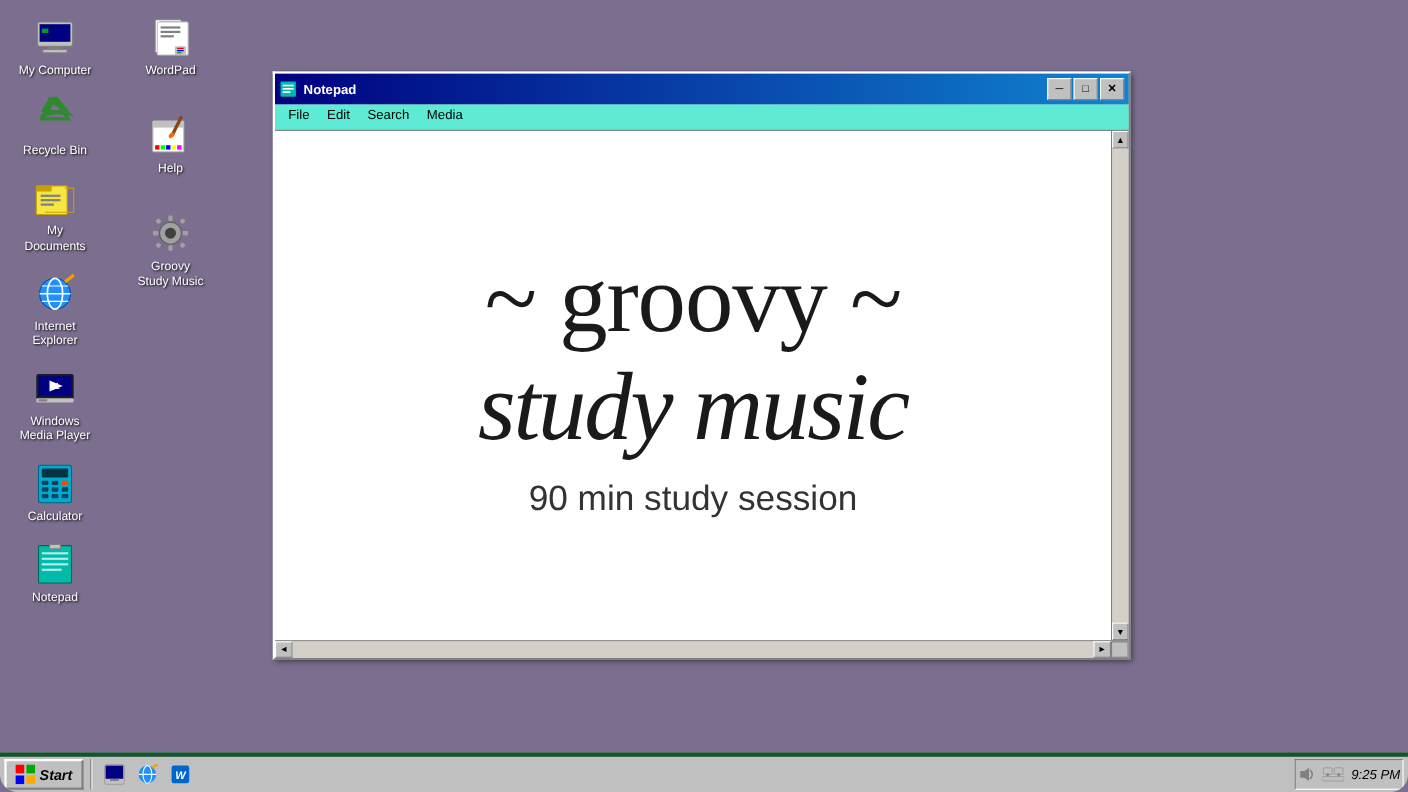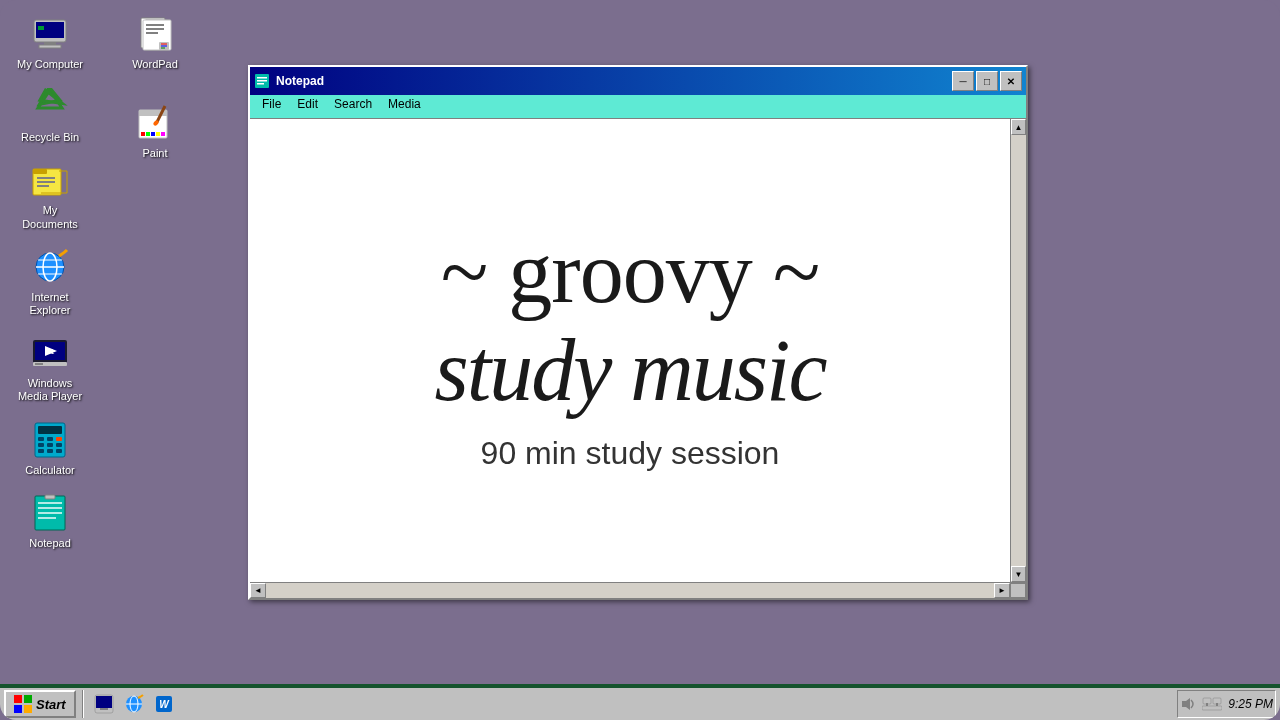--- a/index.html
+++ b/index.html
@@ -475,23 +475,42 @@
           <rect x="4" y="28" width="4" height="4" fill="#ff0000"></rect>
           <rect x="9" y="28" width="4" height="4" fill="#00ff00"></rect>
           <rect x="14" y="28" width="4" height="4" fill="#0000ff"></rect>
           <rect x="19" y="28" width="4" height="4" fill="#ffff00"></rect>
           <rect x="24" y="28" width="4" height="4" fill="#ff00ff"></rect>
 
           <line x1="28" y1="2" x2="20" y2="18" stroke="#8B4513" stroke-width="3"></line>
           <ellipse cx="19" cy="19" rx="3" ry="2" fill="#ff6600" transform="rotate(-45,19,19)"></ellipse>
         </svg>
       </div>
-      <span class="icon-label">Paint</span>
-    </div>
-
+      <span class="icon-label">Help</span>
+    </div>
+
+    <div class="desktop-icon">
+      <div class="icon-img">
+        <svg width="36" height="36" viewBox="0 0 36 36">
+
+          <circle cx="18" cy="18" r="10" fill="#a0a0a0" stroke="#606060" stroke-width="1"></circle>
+          <circle cx="18" cy="18" r="5" fill="#404040"></circle>
+
+          <rect x="16" y="2" width="4" height="5" rx="1" fill="#a0a0a0"></rect>
+          <rect x="16" y="29" width="4" height="5" rx="1" fill="#a0a0a0"></rect>
+          <rect x="2" y="16" width="5" height="4" rx="1" fill="#a0a0a0"></rect>
+          <rect x="29" y="16" width="5" height="4" rx="1" fill="#a0a0a0"></rect>
+          <rect x="5" y="5" width="4" height="4" rx="1" fill="#a0a0a0" transform="rotate(45,7,7)"></rect>
+          <rect x="27" y="5" width="4" height="4" rx="1" fill="#a0a0a0" transform="rotate(45,29,7)"></rect>
+          <rect x="5" y="27" width="4" height="4" rx="1" fill="#a0a0a0" transform="rotate(45,7,29)"></rect>
+          <rect x="27" y="27" width="4" height="4" rx="1" fill="#a0a0a0" transform="rotate(45,29,29)"></rect>
+        </svg>
+      </div>
+      <span class="icon-label">Groovy<br>Study Music</span>
+    </div>
 
   </div>
 
   <div class="notepad-window window-bg">
 
     <div class="window-titlebar">
       <div class="titlebar-icon">
         <svg width="16" height="16" viewBox="0 0 16 16">
           <rect x="1" y="1" width="14" height="14" rx="1" fill="#00bbaa"></rect>
           <rect x="3" y="4" width="10" height="1.5" fill="white"></rect>

